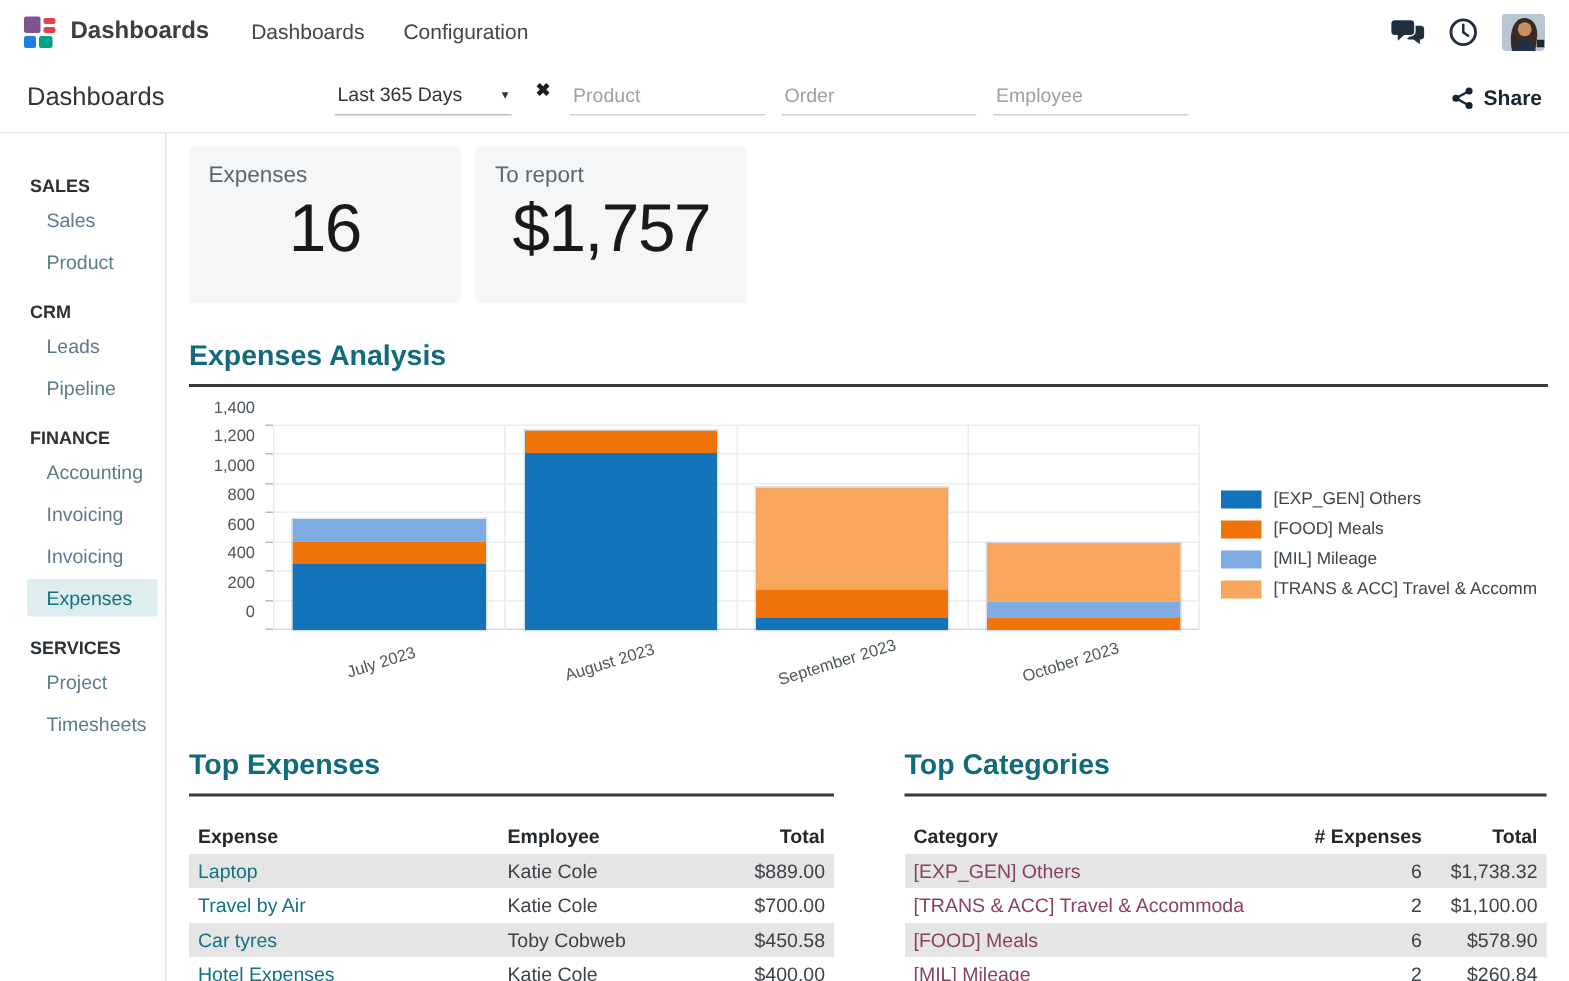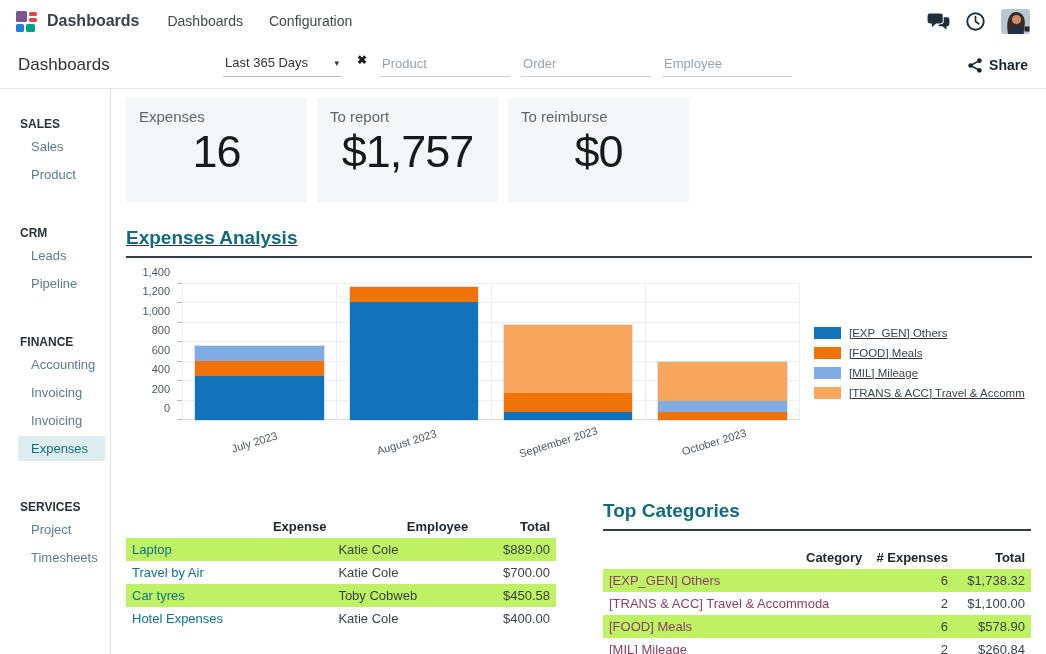--- a/index.html
+++ b/index.html
@@ -33,35 +33,35 @@
   .clear-x { font-size:12px; font-weight:700; color:#1d1d1d; margin:0 2px 8px 5px; cursor:pointer; line-height:1; }
   .flt-input { width:130px; border:none; border-bottom:1px solid #ccd0d3; outline:none;
                font-size:13px; padding:2px 2px 5px 2px; color:#333; background:transparent;
                font-family:"Liberation Sans", sans-serif; }
   .flt-input::placeholder { color:#9aa1a7; }
   .share-btn { margin-left:auto; display:flex; align-items:center; gap:7px; cursor:pointer;
                font-size:14px; font-weight:600; color:#18242e; }
   
   .body-row { display:flex; height:566px; border-top:1px solid #e4e6e8; }
   aside { width:111px; flex-shrink:0; border-right:1px solid #dee1e3; padding-top:14px; }
-  .sb-head { font-size:12px; font-weight:700; color:#2c3135; padding-left:20px; margin-top:39px; }
+  .sb-head { font-size:12px; font-weight:700; color:#2c3135; padding-left:20px; margin-top:14px; }
   .sb-section:first-child .sb-head { margin-top:14px; }
   .sb-item { font-size:13px; color:#5d7b89; margin:3px 5px 3px 18px; padding:5px 4px 5px 13px;
              border-radius:2px; cursor:pointer; }
   .sb-item.active { background:#dcecef; color:#13707f; }
   main { flex:1; padding:9px 14px 0 15px; overflow:hidden; }
   
   .kpi-row { display:flex; gap:10px; }
   .kpi-card { width:181px; height:104px; background:#f5f6f7; padding:10px 13px; cursor:pointer; }
   .kpi-label { font-size:15px; color:#5c666d; }
   .kpi-value { font-size:45px; color:#17191b; text-align:center; margin-top:1px; letter-spacing:-1px; }
   
   .sec-title { font-size:19px; font-weight:700; color:#116b7c; margin:0;
                padding-bottom:7px; border-bottom:2px solid #363b41; }
-  .analysis { margin-top:25px; width:906px;text-decoration:underline; }
+  .analysis { margin-top:25px; width:906px; }
   
   .chart { display:flex; margin-top:21px; height:192px; }
   .plot { position:relative; width:618px; height:136px; margin-left:56px; margin-top:5px; }
   .slots { position:absolute; inset:0; display:flex; border-left:1px solid #ececee; }
   .slot { flex:1; position:relative; border-right:1px solid #ececee; }
   .gridline { position:absolute; left:0; right:0; height:1px; background:#eceef0; }
   .gridline.base { background:#d7dadd; }
   .gridline::before { content:""; position:absolute; left:-5px; top:0; width:5px; height:1px; background:#b6babe; }
   .ylab { position:absolute; left:-64px; width:52px; text-align:right; font-size:11px; color:#4d565c;
           transform:translateY(-50%); }
@@ -72,23 +72,23 @@
              transform:translateX(-62%) rotate(-17deg); font-size:11px; color:#4d565c; white-space:nowrap; }
   .legend { margin-left:14px; margin-top:48px; }
   .legend-item { display:flex; align-items:center; gap:8px; margin-bottom:8px;
                  font-size:11.5px; color:#3a444c; cursor:pointer; }
   .swatch { width:27px; height:12px; flex-shrink:0; }
   
   .tables-row { display:flex; gap:47px; margin-top:29px; }
   .tblsec { width:430px; }
   .tblsec:last-child { width:428px; }
   table { width:100%; border-collapse:collapse; margin-top:15px; font-size:13px; table-layout:fixed; }
-  th { font-weight:700; color:#22272b; padding:4px 6px; text-align:right; }
+  th { font-weight:700; color:#22272b; padding:4px 6px; text-align:left; }
   td { padding:4px 6px; color:#3b4248; overflow:hidden; white-space:nowrap; }
-  tr.stripe { background:#bef264; }
+  tr.stripe { background:#e5e5e5; }
   #tbl-expenses th:nth-child(1){ width:48%; } #tbl-expenses th:nth-child(2){ width:33%; }
   #tbl-expenses th:nth-child(3){ width:19%; }
   #tbl-expenses th:nth-child(3), #tbl-expenses td:nth-child(3){ text-align:right; }
   #tbl-expenses td:nth-child(1){ color:#0f7386; cursor:pointer; }
   #tbl-categories th:nth-child(1){ width:62%; } #tbl-categories th:nth-child(2){ width:20%; }
   #tbl-categories th:nth-child(3){ width:18%; }
   #tbl-categories th:nth-child(2), #tbl-categories td:nth-child(2),
   #tbl-categories th:nth-child(3), #tbl-categories td:nth-child(3){ text-align:right; }
   #tbl-categories td:nth-child(1){ color:#8a4063; cursor:pointer; }
 </style>
@@ -184,24 +184,20 @@
 
   <main>
     <div class="kpi-row" id="kpi-row">
         <div class="kpi-card">
           <div class="kpi-label">Expenses</div>
           <div class="kpi-value">16</div>
         </div>
         <div class="kpi-card">
           <div class="kpi-label">To report</div>
           <div class="kpi-value">$1,757</div>
-        </div>
-        <div class="kpi-card">
-          <div class="kpi-label">To reimburse</div>
-          <div class="kpi-value">$0</div>
         </div>
       </div>
 
     <section class="analysis">
       <h2 class="sec-title">Expenses Analysis</h2>
       <div class="chart">
         <div class="plot" id="plot">
             <div class="gridline" style="bottom: 100%;"></div>
             <div class="ylab" style="bottom: 100%; margin-top: 30px;">1,400</div>
             <div class="gridline" style="bottom: 85.7143%;"></div>
@@ -268,20 +264,21 @@
             <div class="legend-item">
               <span class="swatch" style="background: rgb(249, 167, 92);"></span>
               <span>[TRANS &amp; ACC] Travel &amp; Accomm</span>
             </div>
           </div>
       </div>
     </section>
 
     <div class="tables-row">
       <section class="tblsec">
+        <h2 class="sec-title">Top Expenses</h2>
         <table id="tbl-expenses">
             <thead>
               <tr>
                 <th>Expense</th>
                 <th>Employee</th>
                 <th>Total</th>
               </tr>
             </thead>
             <tbody>
               <tr class="stripe">

